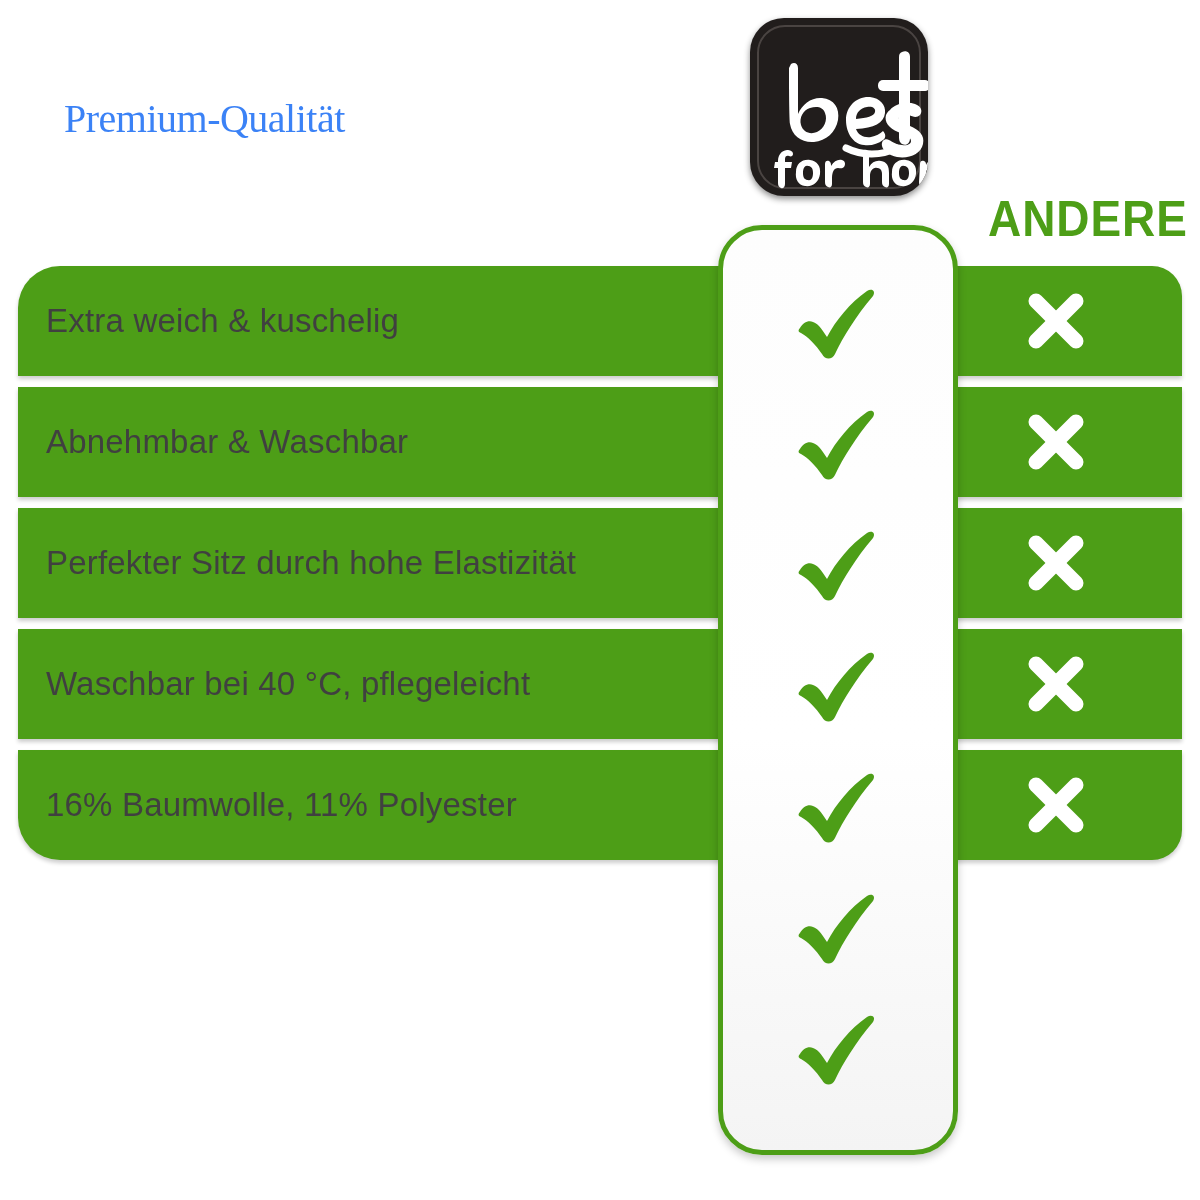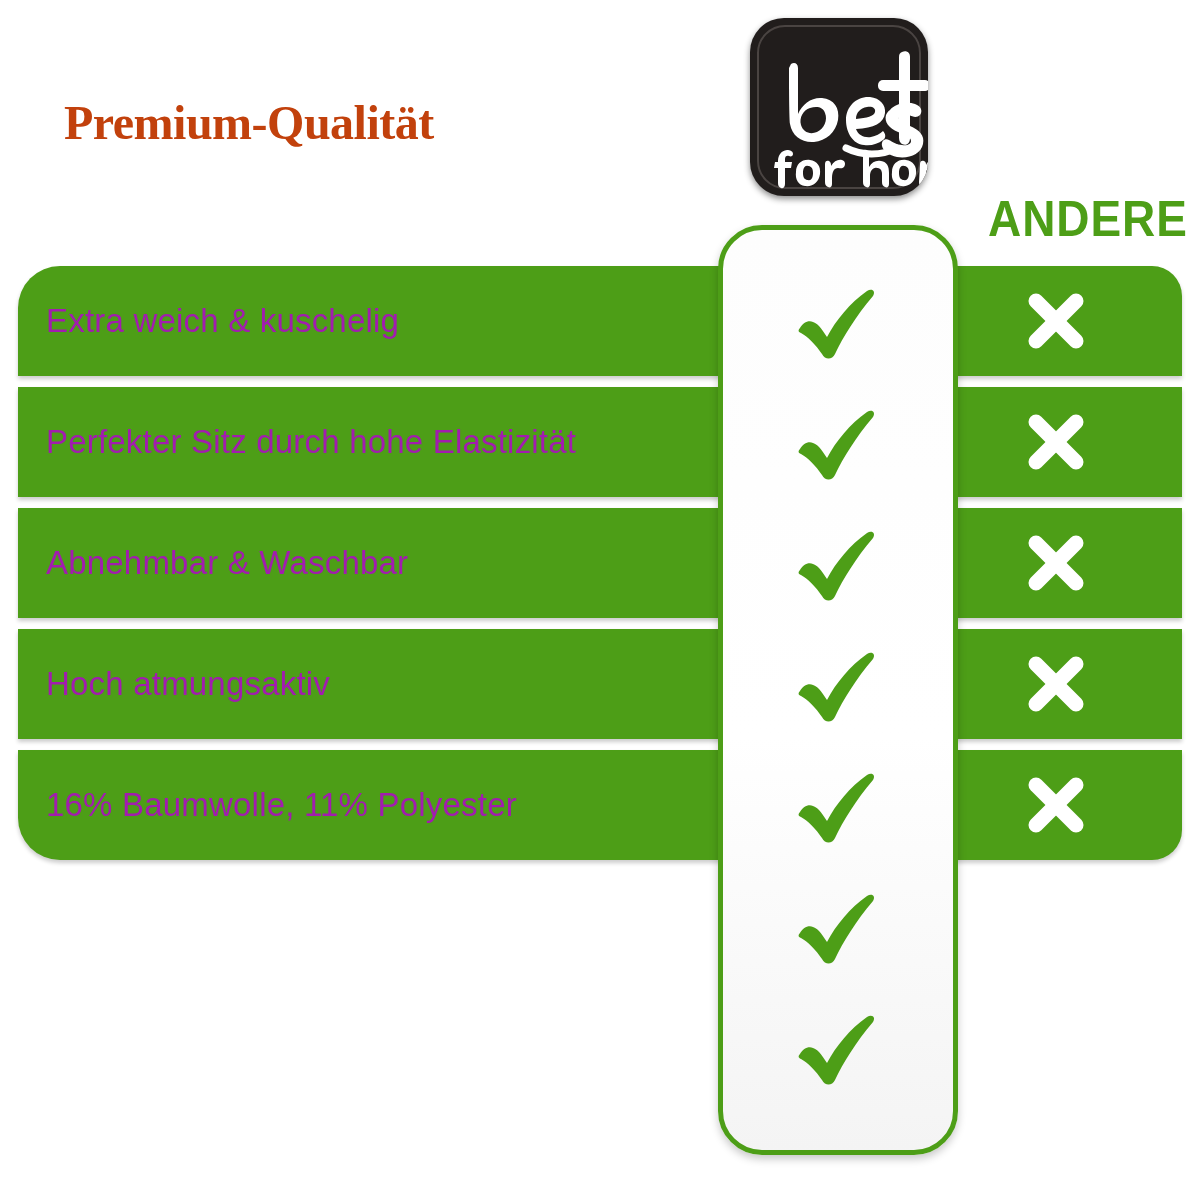--- a/index.html
+++ b/index.html
@@ -18,24 +18,24 @@
     height: 1200px;
     background: #ffffff;
   }
 
   
   #page-title {
     position: absolute;
     left: 64px;
     top: 95px;
     font-family: "Liberation Serif", "DejaVu Serif", serif;
-    font-weight: bold;
-    font-size: 48px;
+    font-weight: normal;
+    font-size: 40px;
     letter-spacing: -0.5px;
-    color: #c2410c;
+    color: #3b82f6;
     white-space: nowrap;
   }
 
   
   #brand-logo {
     position: absolute;
     left: 750px;
     top: 18px;
     width: 178px;
     height: 178px;
@@ -108,21 +108,21 @@
 
   .feature-label {
     position: absolute;
     left: 46px;
     top: 0;
     height: 110px;
     display: flex;
     align-items: center;
     font-size: 33px;
     font-weight: 500;
-    color: #a21caf;
+    color: #404040;
     letter-spacing: 0.2px;
     white-space: nowrap;
     z-index: 4;
   }
 
   
   .x-cell {
     position: absolute;
     left: 930px;
     top: 0;
@@ -239,47 +239,47 @@
             <g stroke="#ffffff" stroke-width="15" stroke-linecap="round">
               <line x1="11" y1="11" x2="51" y2="51"></line>
               <line x1="51" y1="11" x2="11" y2="51"></line>
             </g>
           </svg>
         </div>
       </div>
       <div class="cmp-row">
         <div class="bar bar-left"></div>
         <div class="bar bar-right"></div>
+        <div class="feature-label">Abnehmbar &amp; Waschbar</div>
+        <div class="x-cell">
+          <svg class="x-icon" width="62" height="62" viewBox="0 0 62 62">
+            <g stroke="#ffffff" stroke-width="15" stroke-linecap="round">
+              <line x1="11" y1="11" x2="51" y2="51"></line>
+              <line x1="51" y1="11" x2="11" y2="51"></line>
+            </g>
+          </svg>
+        </div>
+      </div>
+      <div class="cmp-row">
+        <div class="bar bar-left"></div>
+        <div class="bar bar-right"></div>
         <div class="feature-label">Perfekter Sitz durch hohe Elastizität</div>
         <div class="x-cell">
           <svg class="x-icon" width="62" height="62" viewBox="0 0 62 62">
             <g stroke="#ffffff" stroke-width="15" stroke-linecap="round">
               <line x1="11" y1="11" x2="51" y2="51"></line>
               <line x1="51" y1="11" x2="11" y2="51"></line>
             </g>
           </svg>
         </div>
       </div>
       <div class="cmp-row">
         <div class="bar bar-left"></div>
         <div class="bar bar-right"></div>
-        <div class="feature-label">Abnehmbar &amp; Waschbar</div>
-        <div class="x-cell">
-          <svg class="x-icon" width="62" height="62" viewBox="0 0 62 62">
-            <g stroke="#ffffff" stroke-width="15" stroke-linecap="round">
-              <line x1="11" y1="11" x2="51" y2="51"></line>
-              <line x1="51" y1="11" x2="11" y2="51"></line>
-            </g>
-          </svg>
-        </div>
-      </div>
-      <div class="cmp-row">
-        <div class="bar bar-left"></div>
-        <div class="bar bar-right"></div>
-        <div class="feature-label">Hoch atmungsaktiv</div>
+        <div class="feature-label">Waschbar bei 40 °C, pflegeleicht</div>
         <div class="x-cell">
           <svg class="x-icon" width="62" height="62" viewBox="0 0 62 62">
             <g stroke="#ffffff" stroke-width="15" stroke-linecap="round">
               <line x1="11" y1="11" x2="51" y2="51"></line>
               <line x1="51" y1="11" x2="11" y2="51"></line>
             </g>
           </svg>
         </div>
       </div>
       <div class="cmp-row">

